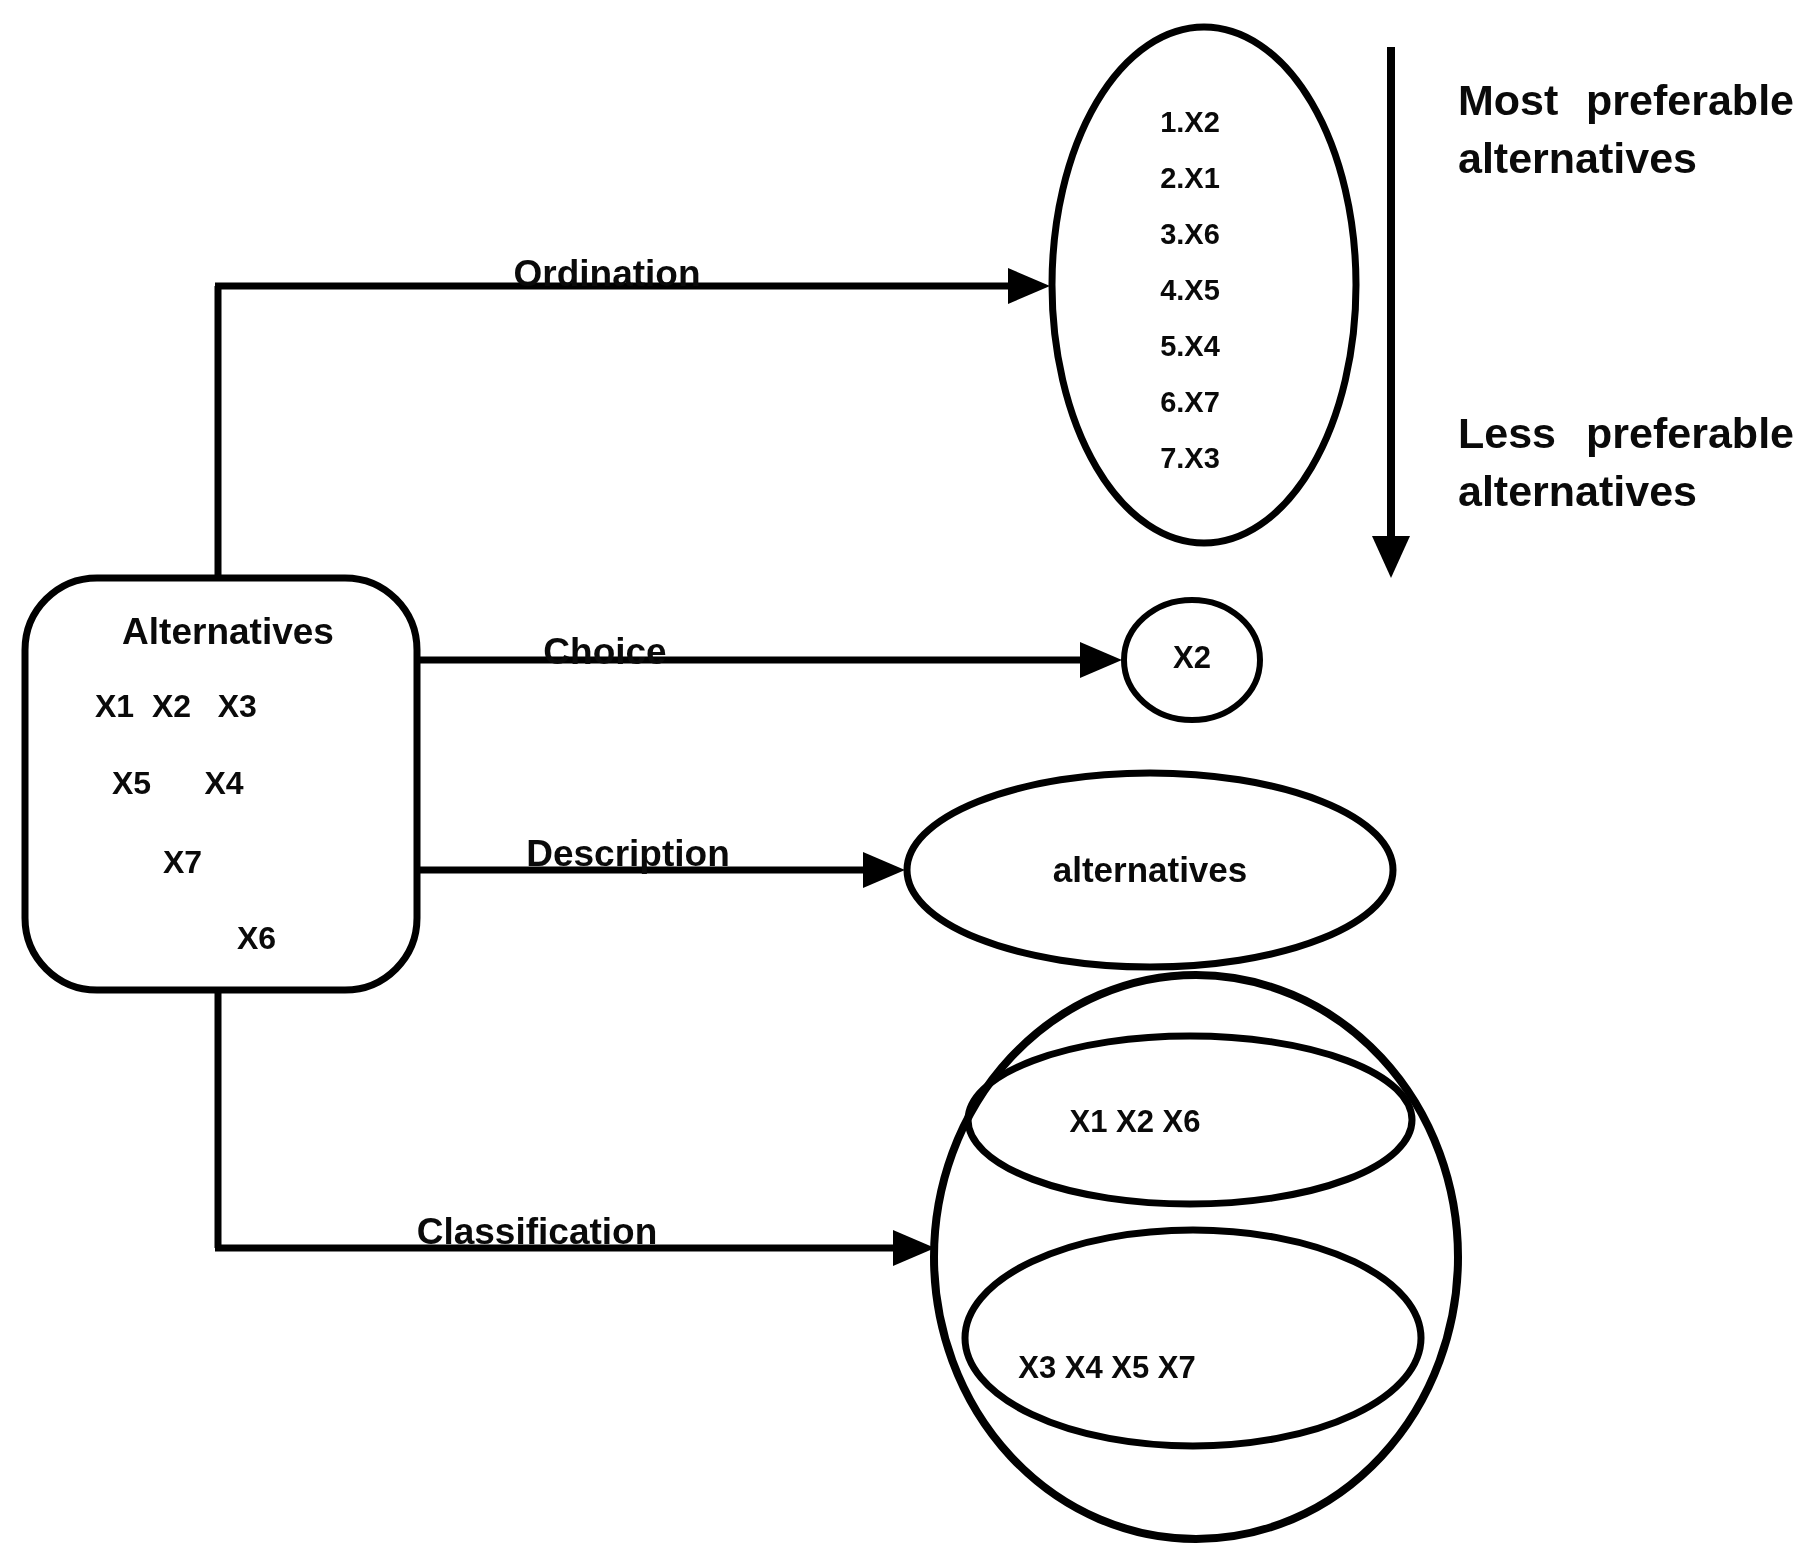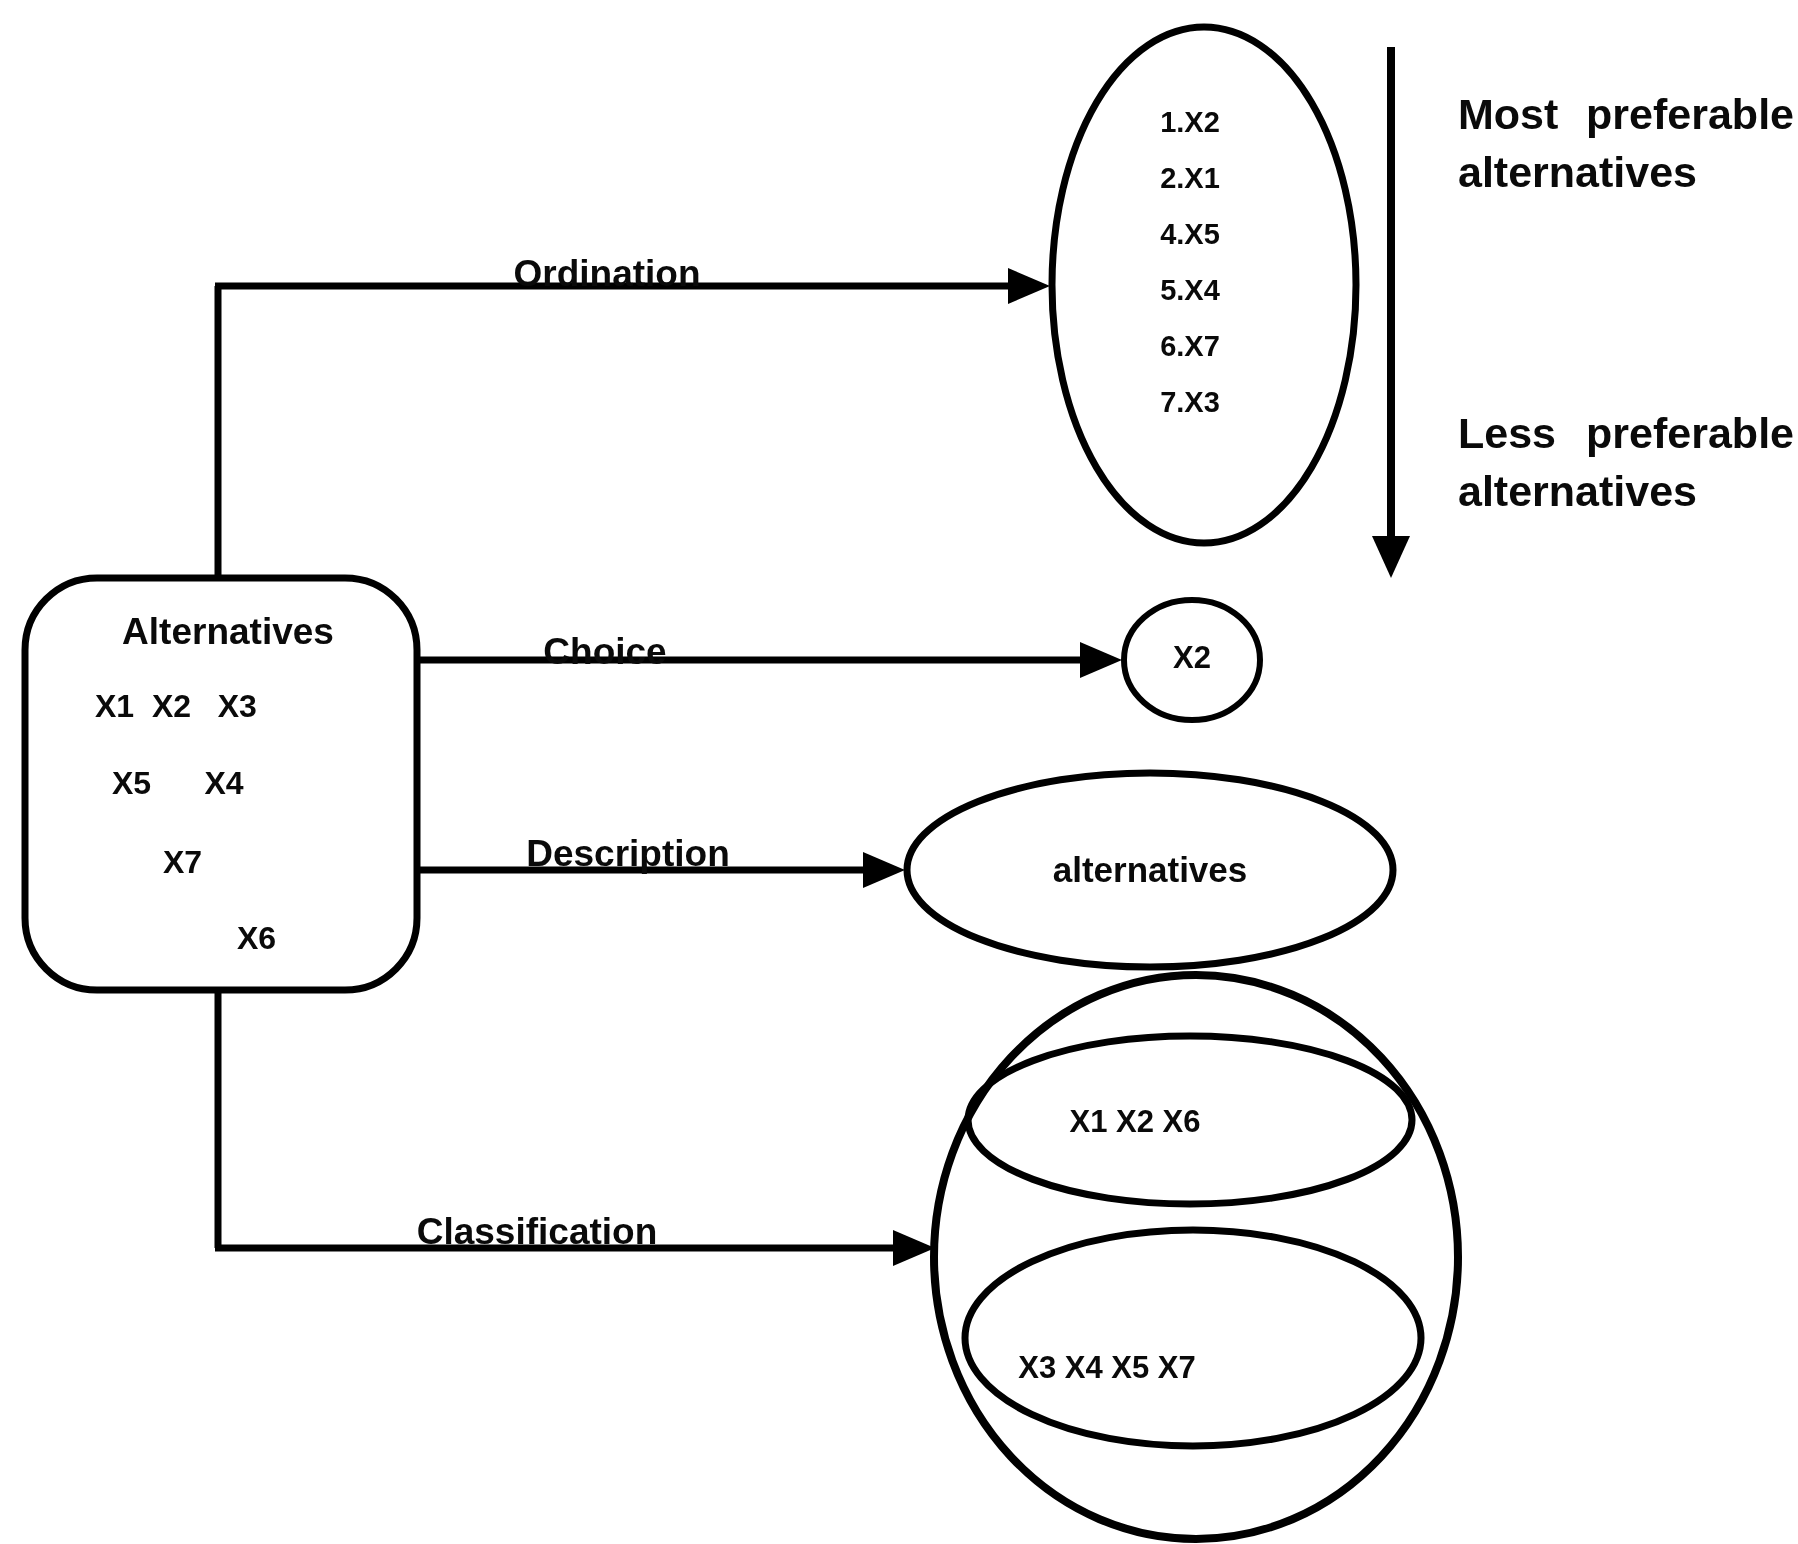--- a/index.html
+++ b/index.html
@@ -103,27 +103,28 @@
   <div class="box-item" style="left:237px;top:918px;">X6</div>
 
   <div class="lbl arrow-label" style="left:607px;top:250px;">Ordination</div>
   <div class="lbl arrow-label" style="left:605px;top:628px;">Choice</div>
   <div class="lbl arrow-label" style="left:628px;top:830px;">Description</div>
   <div class="lbl arrow-label" style="left:537px;top:1208px;">Classification</div>
 
   <div class="ord-list">
     <div class="ord-item">1.X2</div>
     <div class="ord-item">2.X1</div>
+    <div class="ord-item">3.X6</div>
     <div class="ord-item">4.X5</div>
     <div class="ord-item">5.X4</div>
     <div class="ord-item">6.X7</div>
     <div class="ord-item">7.X3</div>
   </div>
 
-  <div class="pref-block" style="top:85px;">
+  <div class="pref-block" style="top:71px;">
     <div class="pref-line-justify">Most preferable</div>
     <div>alternatives</div>
   </div>
   <div class="pref-block" style="top:404px;">
     <div class="pref-line-justify">Less preferable</div>
     <div>alternatives</div>
   </div>
 
   <div class="ellipse-text" style="left:1192px;top:658px;font-size:31px;">X2</div>
 

